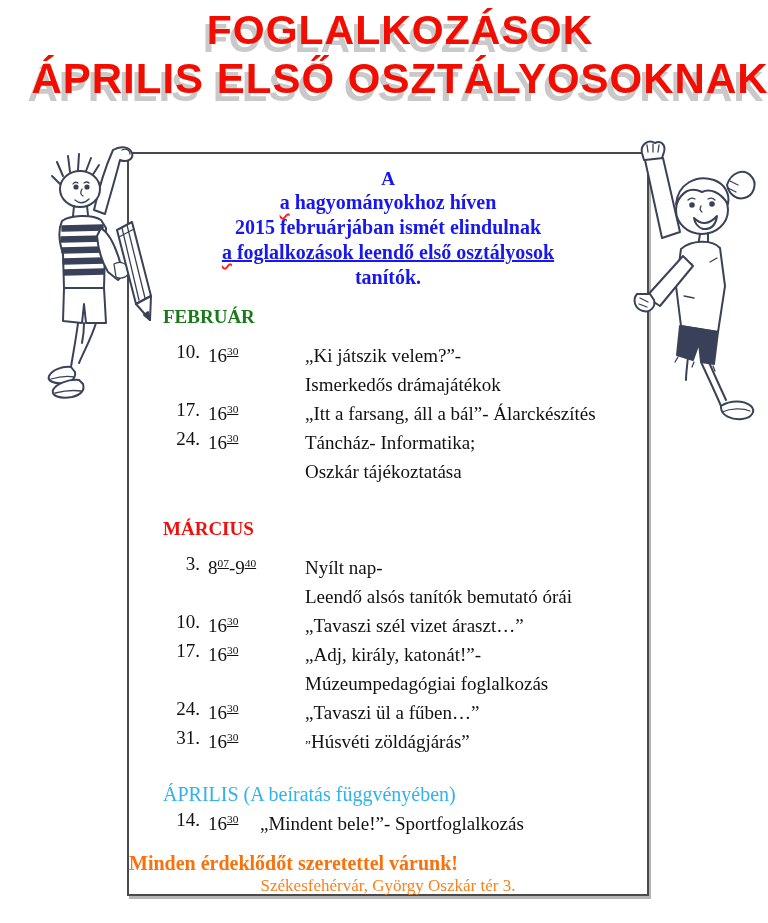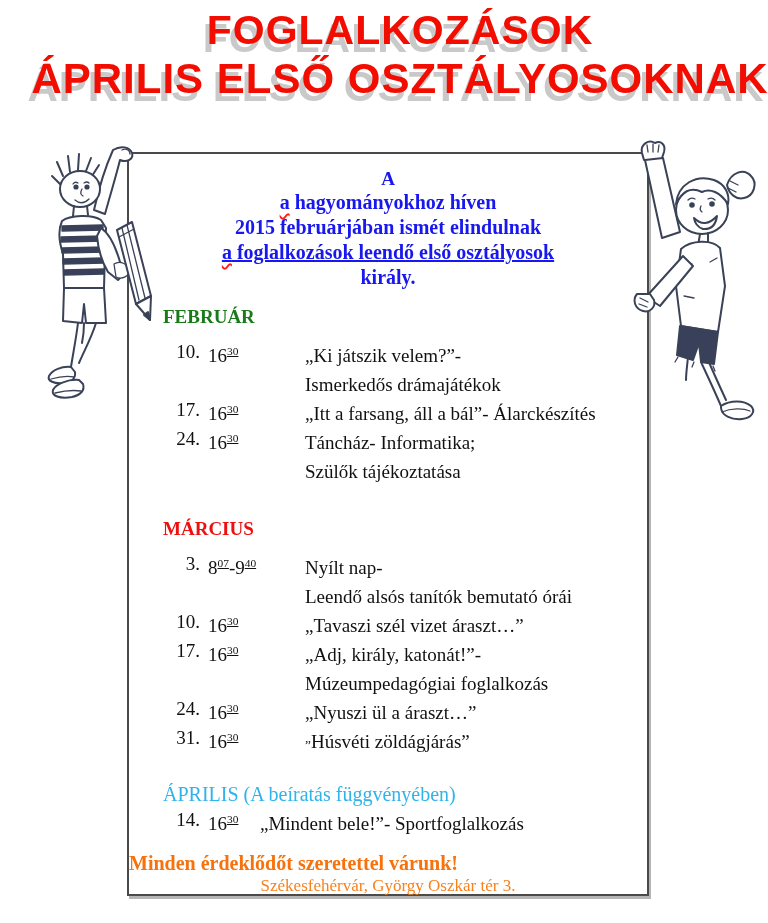--- a/index.html
+++ b/index.html
@@ -114,21 +114,21 @@
   <div class="title-line2">ÁPRILIS ELSŐ OSZTÁLYOSOKNAK</div>
 </div>
 
 <div class="box">
 
   <div class="intro">
     <div class="i1">A</div>
     <div class="i3"><span class="squiggle">a</span><span> hagyományokhoz híven</span></div>
     <div class="i4">2015 februárjában ismét elindulnak</div>
     <div class="i5"><span class="u-line"><span class="squiggle">a</span><span> foglalkozások leendő első osztályosok</span></span></div>
-    <div class="i6">király.</div>
+    <div class="i6">tanítók.</div>
   </div>
 
   <div class="sec-head feb">FEBRUÁR</div>
   <div class="rows">
     <div class="row">
       <span class="cell-date">10.</span>
       <span class="cell-time"><span>16</span><sup>30</sup><span></span><sup></sup></span>
       <span class="cell-desc"><span class="raised-quote"></span><span>„Ki játszik velem?”-</span></span>
     </div>
     <div class="row">
@@ -142,21 +142,21 @@
       <span class="cell-desc"><span class="raised-quote"></span><span>„Itt a farsang, áll a bál”- Álarckészítés</span></span>
     </div>
     <div class="row">
       <span class="cell-date">24.</span>
       <span class="cell-time"><span>16</span><sup>30</sup><span></span><sup></sup></span>
       <span class="cell-desc"><span class="raised-quote"></span><span>Táncház- Informatika;</span></span>
     </div>
     <div class="row">
       <span class="cell-date"></span>
       <span class="cell-time"><span></span><sup></sup><span></span><sup></sup></span>
-      <span class="cell-desc"><span class="raised-quote"></span><span>Szülők tájékoztatása</span></span>
+      <span class="cell-desc"><span class="raised-quote"></span><span>Oszkár tájékoztatása</span></span>
     </div>
   </div>
 
   <div class="sec-head mar" style="margin-top:34px;">MÁRCIUS</div>
   <div class="rows">
     <div class="row">
       <span class="cell-date">3.</span>
       <span class="cell-time"><span>8</span><sup>07</sup><span>-9</span><sup>40</sup></span>
       <span class="cell-desc"><span class="raised-quote"></span><span>Nyílt nap-</span></span>
     </div>
@@ -176,21 +176,21 @@
       <span class="cell-desc"><span class="raised-quote"></span><span>„Adj, király, katonát!”-</span></span>
     </div>
     <div class="row">
       <span class="cell-date"></span>
       <span class="cell-time"><span></span><sup></sup><span></span><sup></sup></span>
       <span class="cell-desc"><span class="raised-quote"></span><span>Múzeumpedagógiai foglalkozás</span></span>
     </div>
     <div class="row">
       <span class="cell-date">24.</span>
       <span class="cell-time"><span>16</span><sup>30</sup><span></span><sup></sup></span>
-      <span class="cell-desc"><span class="raised-quote"></span><span>„Nyuszi ül a áraszt…”</span></span>
+      <span class="cell-desc"><span class="raised-quote"></span><span>„Tavaszi ül a fűben…”</span></span>
     </div>
     <div class="row">
       <span class="cell-date">31.</span>
       <span class="cell-time"><span>16</span><sup>30</sup><span></span><sup></sup></span>
       <span class="cell-desc"><span class="raised-quote">„</span><span>Húsvéti zöldágjárás”</span></span>
     </div>
   </div>
 
   <div class="sec-head apr">ÁPRILIS (A beíratás függvényében)</div>
   <div class="rows" style="margin-top:1px;">

